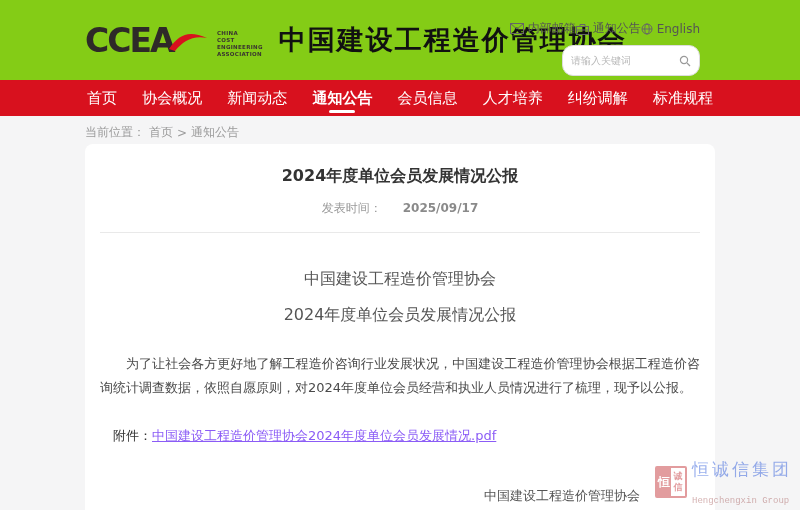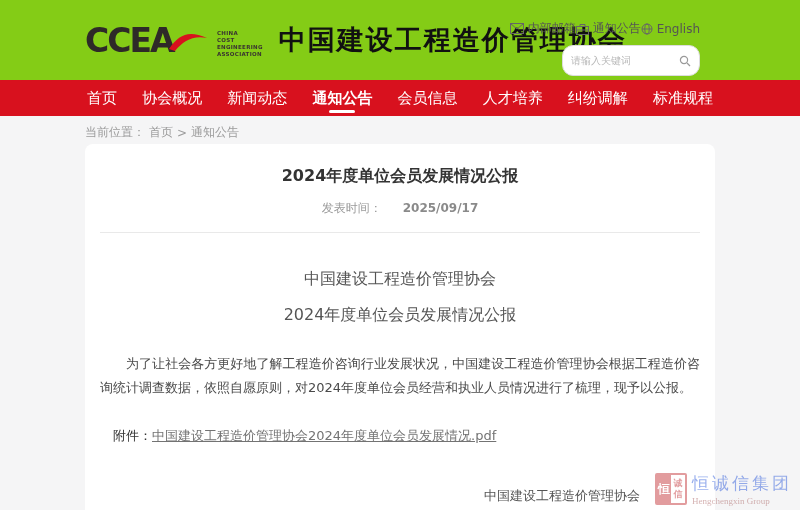--- a/index.html
+++ b/index.html
@@ -89,21 +89,21 @@
   }
   .article-meta .meta-date { color:#8a8a8a; font-weight:bold; margin-left:21px; }
   .divider { border:none; border-top:1px solid #e9e9e9; margin-top:15px; }
   .heading-org  { text-align:center; font-size:16px; color:#555; margin-top:36px; }
   .heading-sub  { text-align:center; font-size:16px; color:#555; margin-top:15px; }
   .article-paragraph {
     margin-top:26px; font-size:13px; color:#4a4a4a;
     line-height:24px; text-indent:2em; text-align:justify;
   }
   .attachment { margin-top:27px; font-size:13px; color:#333; text-indent:1em; }
-  .attachment a { color:#737373; text-decoration:underline; }
+  .attachment a { color:#8b5cf6; text-decoration:underline; }
   .signature {
     margin:38px 60px 0 auto; width:max-content; text-align:center;
     font-size:13px; color:#555; line-height:26px;
   }
 
   
   .watermark {
     position:absolute; right:8px; bottom:4px;
     display:flex; align-items:center; gap:5px; opacity:.45;
     pointer-events:none;
@@ -121,22 +121,22 @@
     width:50%; background:#fff; color:#c0262b;
     display:flex; flex-direction:column; align-items:center; justify-content:center;
     font-size:9px; font-weight:bold; line-height:1.2;
   }
   .wm-text { display:flex; flex-direction:column; }
   .wm-name {
     font-family:"DejaVu Serif","Liberation Serif",serif;
     font-size:17px; color:#1d4ed8; letter-spacing:3px;
   }
   .wm-name-en {
-    font-family:Liberation Serif, serif;
-    font-size:9px; color:#a05252; margin-top:1px;
+    font-family:Liberation Mono, monospace;
+    font-size:9px; color:#a05252; margin-top:15px;
   }
 </style>
 </head>
 <body>
 
 <div class="header">
   <div class="logo-wrap">
     <svg class="logo-svg" width="126" height="44" viewBox="0 0 126 44">
       <text x="0" y="34" font-family="'DejaVu Sans',sans-serif" font-weight="bold" font-size="33" letter-spacing="-2" fill="#2e2a28">CCEA</text>
       <path d="M84 31 C 94 16, 104 12, 122 20 C 108 17, 98 23, 90 33 Z" fill="#d8111e"></path>

